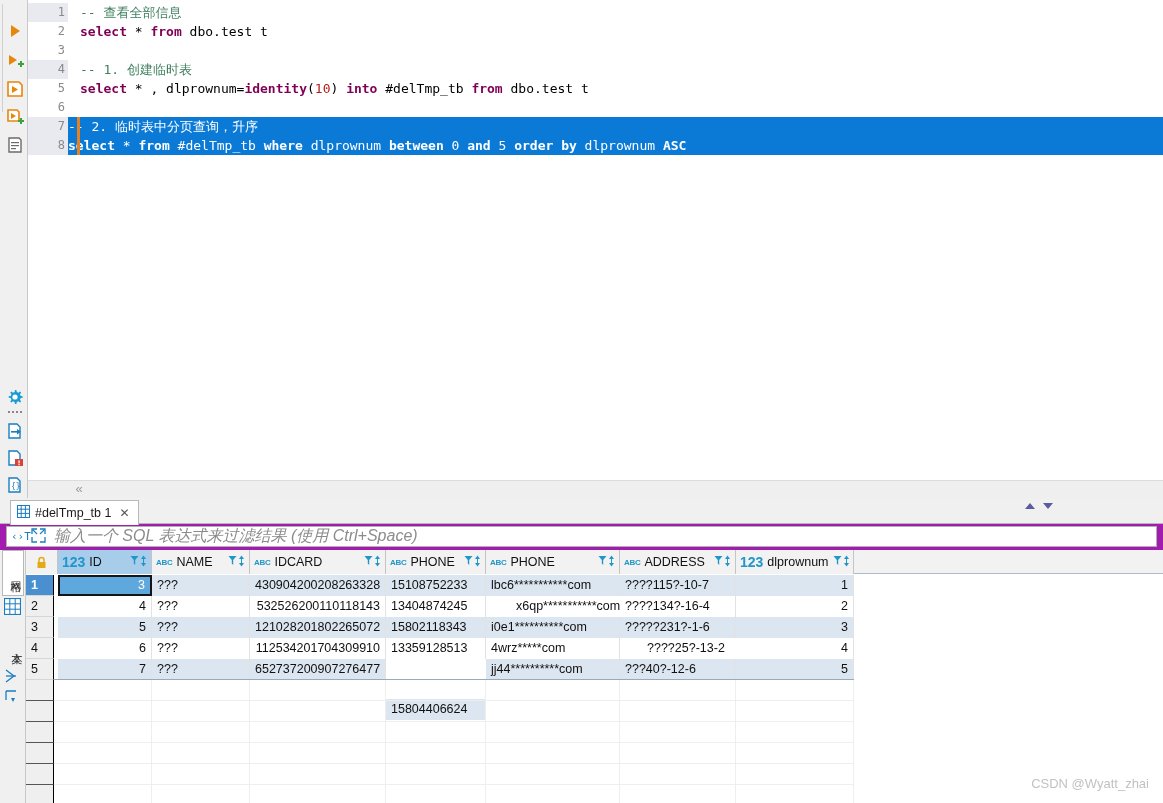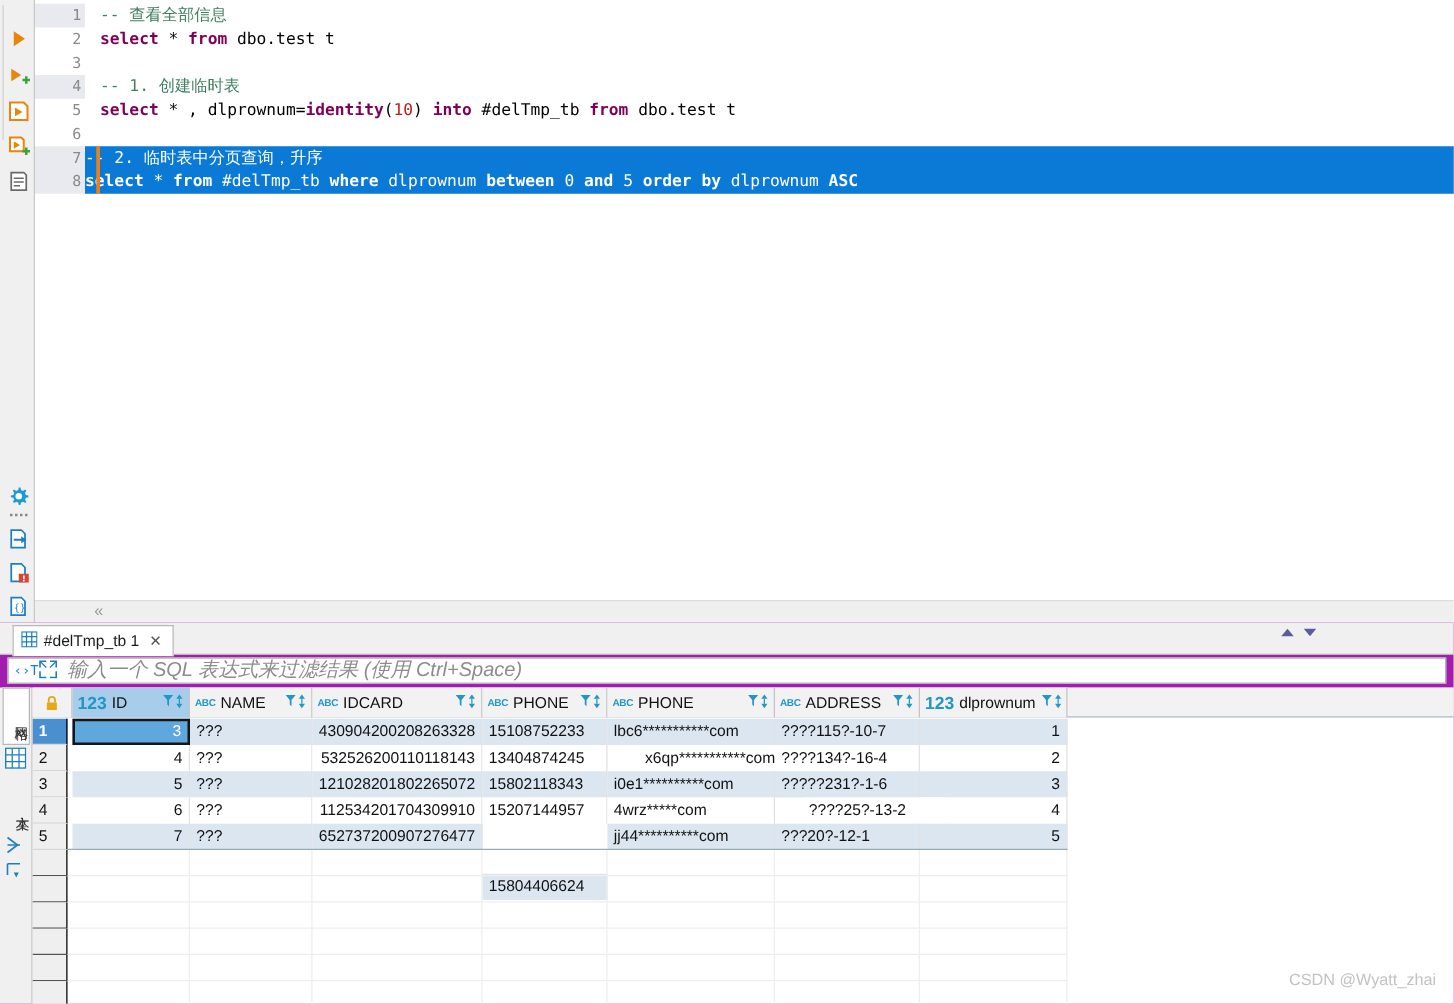--- a/index.html
+++ b/index.html
@@ -487,33 +487,33 @@
           <div class="gcell" style="left: 360px; width: 100px; background: rgb(220, 230, 241);">15802118343</div>
           <div class="gcell" style="left: 460px; width: 134px; background: rgb(220, 230, 241);">i0e1**********com</div>
           <div class="gcell" style="left: 594px; width: 116px; background: rgb(220, 230, 241);">?????231?-1-6</div>
           <div class="gcell numeric" style="left: 710px; width: 118px; background: rgb(220, 230, 241);">3</div>
         </div>
         <div class="grow" style="top: 88px;">
           <div class="rownum">4</div>
           <div class="gcell numeric" style="left: 32px; width: 94px; background: rgb(255, 255, 255);">6</div>
           <div class="gcell" style="left: 126px; width: 98px; background: rgb(255, 255, 255);">???</div>
           <div class="gcell numeric" style="left: 224px; width: 136px; background: rgb(255, 255, 255);">112534201704309910</div>
-          <div class="gcell" style="left: 360px; width: 100px; background: rgb(255, 255, 255);">15207144957</div>
+          <div class="gcell" style="left: 360px; width: 100px; background: rgb(255, 255, 255);">13359128513</div>
           <div class="gcell" style="left: 460px; width: 134px; background: rgb(255, 255, 255);">4wrz*****com</div>
           <div class="gcell" style="left: 616px; width: 116px; background: rgb(255, 255, 255);">????25?-13-2</div>
           <div class="gcell numeric" style="left: 710px; width: 118px; background: rgb(255, 255, 255);">4</div>
         </div>
         <div class="grow" style="top: 109px;">
           <div class="rownum">5</div>
           <div class="gcell numeric" style="left: 32px; width: 94px; background: rgb(220, 230, 241);">7</div>
           <div class="gcell" style="left: 126px; width: 98px; background: rgb(220, 230, 241);">???</div>
           <div class="gcell numeric" style="left: 224px; width: 136px; background: rgb(220, 230, 241);">652737200907276477</div>
           <div class="gcell" style="left: 360px; width: 100px; background: rgb(220, 230, 241); margin-top: 40px;">15804406624</div>
           <div class="gcell" style="left: 460px; width: 134px; background: rgb(220, 230, 241);">jj44**********com</div>
-          <div class="gcell" style="left: 594px; width: 116px; background: rgb(220, 230, 241);">???20?-12-1</div>
+          <div class="gcell" style="left: 594px; width: 116px; background: rgb(220, 230, 241);">???40?-12-6</div>
           <div class="gcell numeric" style="left: 710px; width: 118px; background: rgb(220, 230, 241);">5</div>
         </div>
         <div style="position: absolute; left: 28px; width: 800px; top: 129px; height: 1px; background: rgb(153, 170, 187);"></div>
         <div class="empty-rownum" style="top: 130px;"></div>
         <div class="empty-gridline" style="left: 28px; width: 800px; top: 150px; position: absolute; height: 1px; background: rgb(238, 238, 238);"></div>
         <div class="empty-rownum" style="top: 151px;"></div>
         <div class="empty-gridline" style="left: 28px; width: 800px; top: 171px; position: absolute; height: 1px; background: rgb(238, 238, 238);"></div>
         <div class="empty-rownum" style="top: 172px;"></div>
         <div class="empty-gridline" style="left: 28px; width: 800px; top: 192px; position: absolute; height: 1px; background: rgb(238, 238, 238);"></div>
         <div class="empty-rownum" style="top: 193px;"></div>

